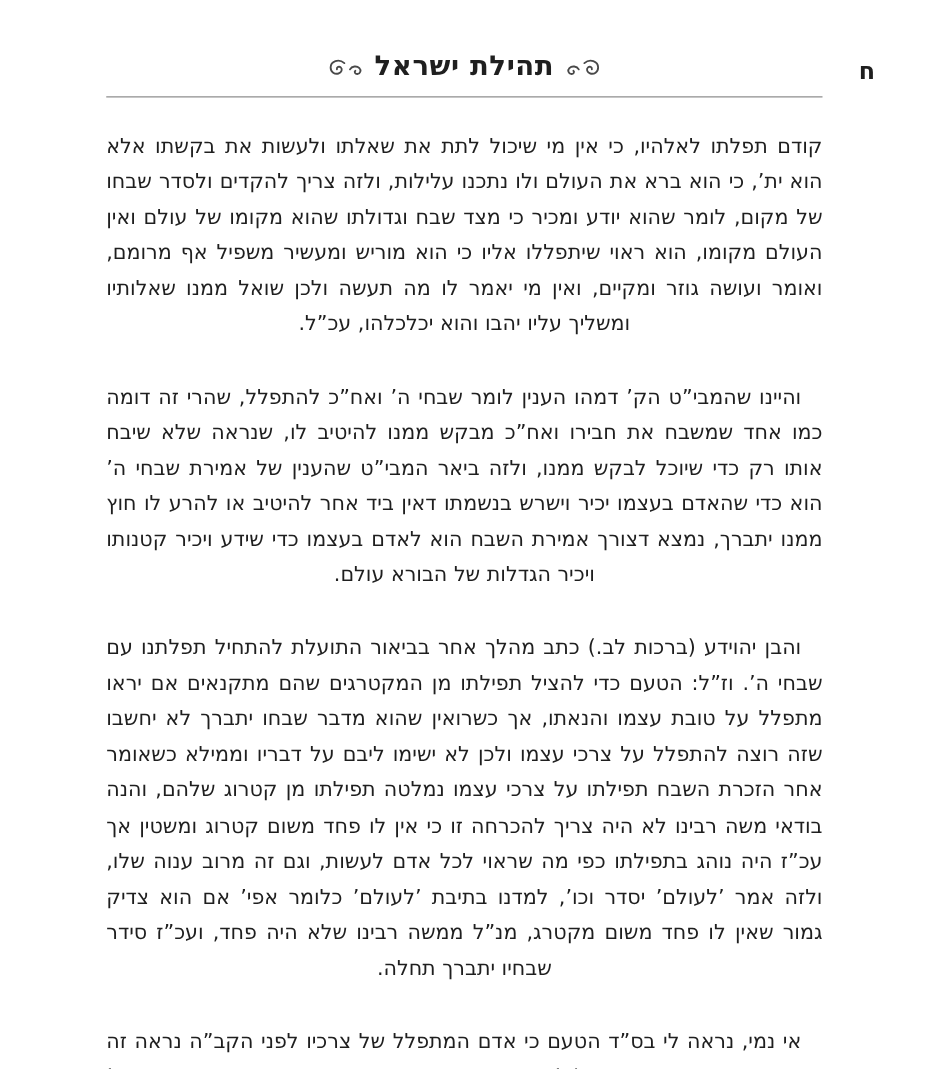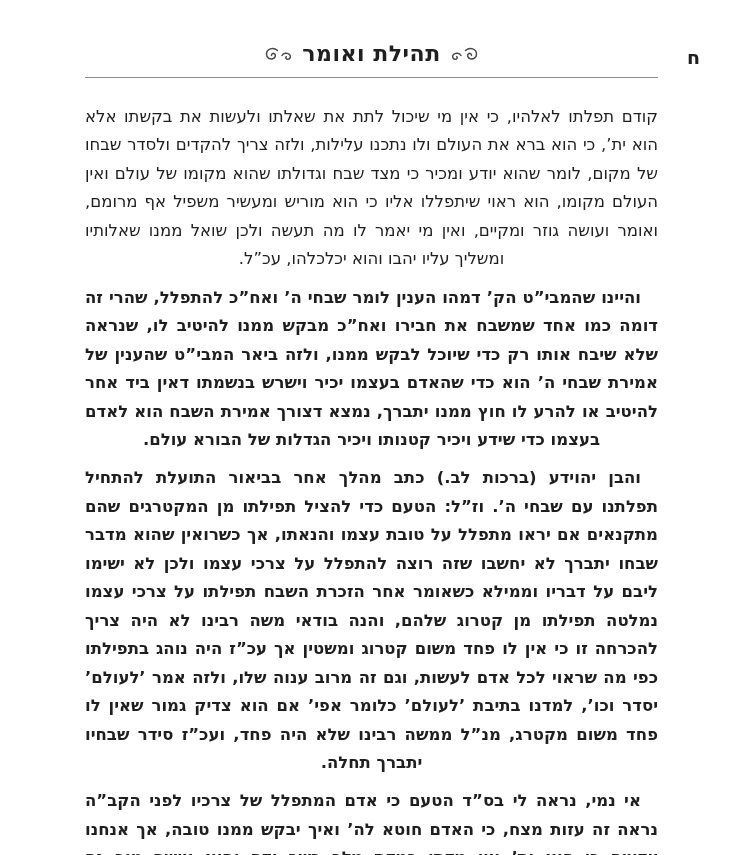--- a/index.html
+++ b/index.html
@@ -59,37 +59,37 @@
   .body-text {
     margin-top: 25px;
     font-size: 16.5px;
     line-height: 1.725;
   }
   .para {
     margin: 0;
     text-align: justify;
     text-align-last: center;
   }
-  .para + .para { margin-top: 10px; font-weight: bold; }
+  .para + .para { margin-top: 30px; }
   .para.indent { text-indent: 17px; }
 </style>
 </head>
 <body>
 
 <div class="page">
 
   <header class="header">
     <div class="title-row">
       <span class="ornament flip">
         <svg width="28" height="15" viewBox="0 0 28 15" fill="none" stroke="#2a2a2a" stroke-width="1.5" stroke-linecap="round">
           <path d="M 12.5 4.5 C 8 0.5, 1.5 3, 1.5 8 C 1.5 11.8, 4.8 13.6, 7.8 12.8 C 10.3 12.1, 11.2 9.3, 9.6 7.9 C 8.3 6.8, 6.3 7.6, 6.5 9.4"></path>
           <path d="M 17 9.5 C 18.5 6.8, 22.5 6.5, 24.5 8.5 C 26.2 10.2, 25.3 13, 22.9 13.2 C 21 13.3, 20.2 11.5, 21.3 10.6"></path>
         </svg>
       </span>
-      <span class="book-title">תהילת ואומר</span>
+      <span class="book-title">תהילת ישראל</span>
       <span class="ornament">
         <svg width="28" height="15" viewBox="0 0 28 15" fill="none" stroke="#2a2a2a" stroke-width="1.5" stroke-linecap="round">
           <path d="M 12.5 4.5 C 8 0.5, 1.5 3, 1.5 8 C 1.5 11.8, 4.8 13.6, 7.8 12.8 C 10.3 12.1, 11.2 9.3, 9.6 7.9 C 8.3 6.8, 6.3 7.6, 6.5 9.4"></path>
           <path d="M 17 9.5 C 18.5 6.8, 22.5 6.5, 24.5 8.5 C 26.2 10.2, 25.3 13, 22.9 13.2 C 21 13.3, 20.2 11.5, 21.3 10.6"></path>
         </svg>
       </span>
     </div>
     <span class="page-number">ח</span>
   </header>
 

